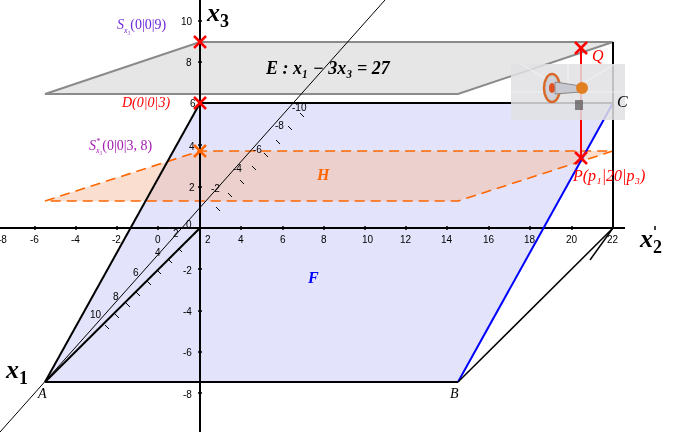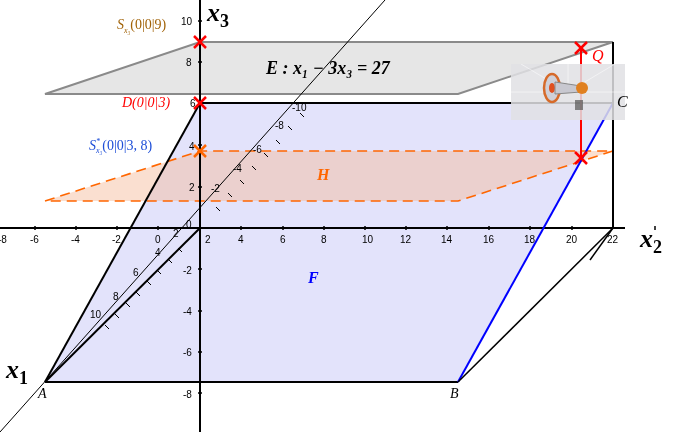--- a/index.html
+++ b/index.html
@@ -165,32 +165,33 @@
     </g>
     <ellipse cx="41" cy="24" rx="8" ry="14" fill="#d0d0d8" stroke="#d66a2a" stroke-width="2.5"></ellipse>
     <ellipse cx="41" cy="24" rx="3" ry="5" fill="#e05020"></ellipse>
     <polygon points="44,18 70,22 70,28 44,30" fill="#c8c8d0" stroke="#888" stroke-width="1"></polygon>
     <circle cx="71" cy="24" r="6" fill="#e08020"></circle>
     <rect x="64" y="36" width="8" height="10" fill="#555" opacity="0.7"></rect>
   </svg>
 </div>
 
 
-<div class="lbl" style="left:117px; top:17px; color:#a16207; font-size:14px;">
+<div class="lbl" style="left:117px; top:17px; color:#6d28d9; font-size:14px;">
   <span>S</span><sub style="font-size:8px;">x₃</sub><span style="font-style:normal;">(0|0|9)</span>
 </div>
 <div class="lbl" style="left:122px; top:95px; color:#ff0000; font-size:14px;">D(0|0|3)</div>
-<div class="lbl" style="left:89px; top:137px; color:#1d4ed8; font-size:14px;">
+<div class="lbl" style="left:89px; top:137px; color:#a21caf; font-size:14px;">
   <span>S</span><sup style="font-size:8px;">*</sup><sub style="font-size:8px; margin-left:-4px;">x₃</sub><span style="font-style:normal;">(0|0|3, 8)</span>
 </div>
 <div class="lbl" style="left:266px; top:58px; color:#000; font-size:18px; font-weight:bold;">E :   x₁ − 3x₃ = 27</div>
 <div class="lbl" style="left:317px; top:166px; color:#ff6600; font-size:16px; font-weight:bold;">H</div>
 <div class="lbl" style="left:308px; top:269px; color:#0000ff; font-size:16px; font-weight:bold;">F</div>
 <div class="lbl" style="left:592px; top:47px; color:#ff0000; font-size:16px;">Q</div>
 <div class="lbl" style="left:617px; top:93px; color:#000; font-size:16px;">C</div>
+<div class="lbl" style="left:573px; top:167px; color:#ff0000; font-size:16px;">P(p₁|20|p₃)</div>
 <div class="lbl" style="left:38px; top:386px; color:#000; font-size:14px;">A</div>
 <div class="lbl" style="left:450px; top:386px; color:#000; font-size:14px;">B</div>
 
 <div class="lbl axis-big" style="left:207px; top:-2px;"><span>x</span><sub style="font-size:18px; font-style:normal;">3</sub></div>
 <div class="lbl axis-big" style="left:640px; top:224px;"><span>x</span><sub style="font-size:18px; font-style:normal;">2</sub></div>
 <div class="lbl axis-big" style="left:6px; top:355px;"><span>x</span><sub style="font-size:18px; font-style:normal;">1</sub></div>
 
 </div>
 
 </body></html>

